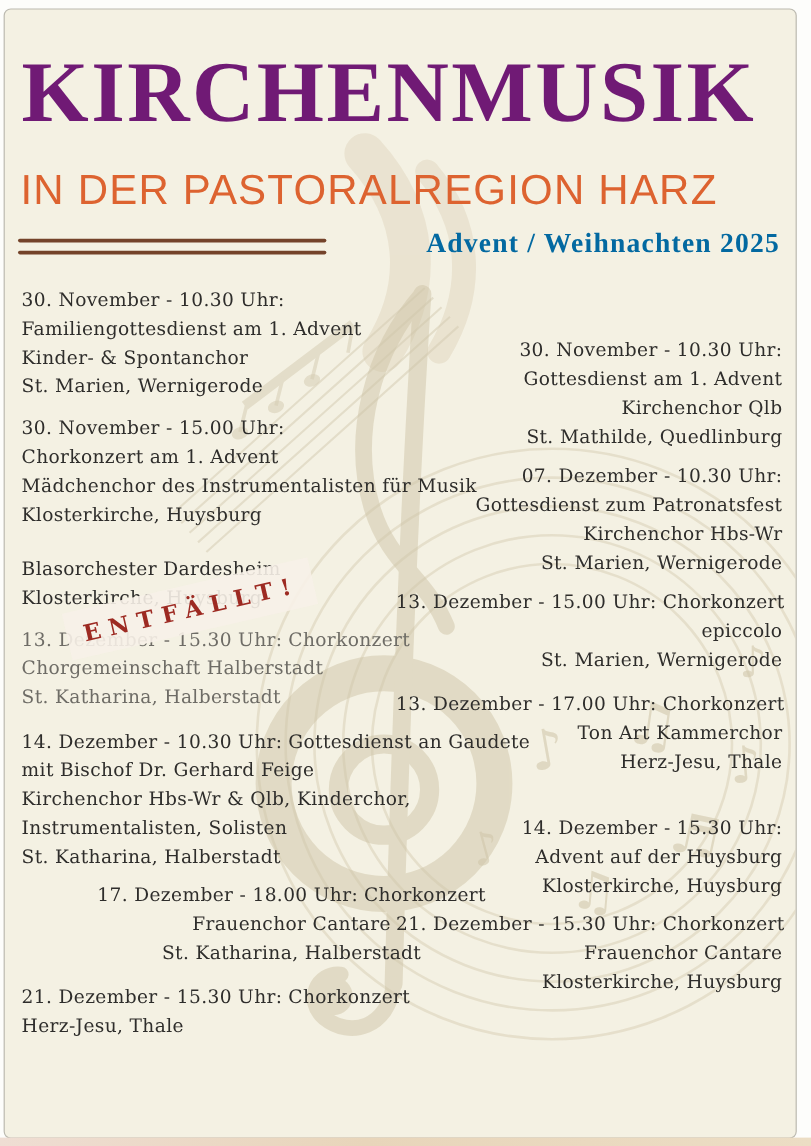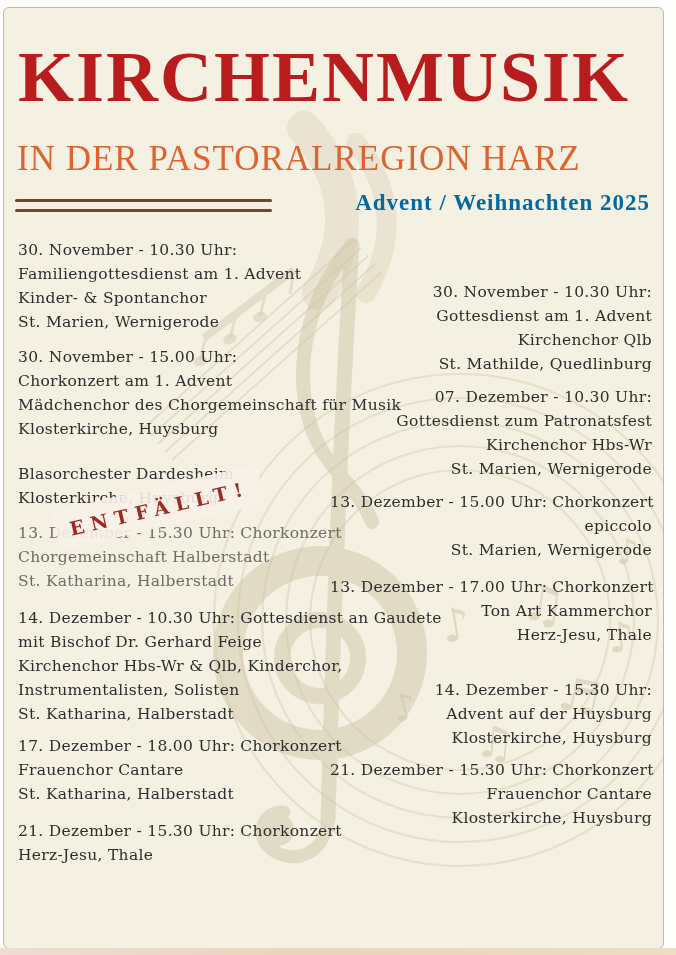--- a/index.html
+++ b/index.html
@@ -15,25 +15,25 @@
   .bottom-strip{
     position:absolute;left:0;top:948px;width:676px;height:7px;
     background:linear-gradient(90deg,#efddd3,#e8d5ba 45%,#ecddc4);
   }
   .watermark{position:absolute;left:0;top:0;width:659px;height:940px;z-index:0;pointer-events:none;}
 
   
   .title{
     position:absolute;left:14px;top:28px;z-index:2;margin:0;
     font-family:"Liberation Serif",serif;font-weight:700;font-size:72px;line-height:1.15;
-    letter-spacing:2px;color:#b91c1c;white-space:nowrap;
+    letter-spacing:2px;color:#701a75;white-space:nowrap;
   }
   .subtitle{
     position:absolute;left:13px;top:132px;z-index:2;margin:0;
-    font-family:Liberation Serif, serif;font-weight:400;font-size:35px;line-height:1.1;
+    font-family:Liberation Sans, sans-serif;font-weight:400;font-size:35px;line-height:1.1;
     letter-spacing:1px;color:#dd6330;white-space:nowrap;
   }
   .rules{position:absolute;left:11px;top:191px;width:257px;z-index:2;}
   .rules .rule{height:3px;background:#74432a;border-radius:2px;}
   .rules .rule + .rule{margin-top:7px;}
   .season{
     position:absolute;right:13px;top:182px;z-index:2;
     font-family:"Liberation Serif",serif;font-weight:700;font-size:23px;
     letter-spacing:1px;color:#0369a1;white-space:nowrap;
   }
@@ -44,21 +44,21 @@
   .col-right{left:326px;top:272px;width:322px;text-align:right;}
   .line{white-space:nowrap;}
   .bold{font-weight:400;}
   .inline-title{margin-left:0.32em;}
   .event{position:relative;}
   .col-left .event:nth-child(1){margin-bottom:11px;}
   .col-left .event:nth-child(2){margin-bottom:21px;}
   .col-left .event:nth-child(3){margin-bottom:11px;}
   .col-left .event:nth-child(4){margin-bottom:13px;}
   .col-left .event:nth-child(5){margin-bottom:8px;}
-  .col-left .event:nth-child(6){margin-bottom:13px;}
+  .col-left .event:nth-child(6){margin-bottom:13px;text-align:center;}
   .col-right .event:nth-child(1){margin-bottom:9px;}
   .col-right .event:nth-child(2){margin-bottom:9px;}
   .col-right .event:nth-child(3){margin-bottom:13px;}
   .col-right .event:nth-child(4){margin-bottom:31px;}
   .col-right .event:nth-child(5){margin-bottom:8px;}
 
   .cancelled .line, .cancelled .date{color:#6e6c66;}
   .stamp{
     position:absolute;left:38px;top:-10px;z-index:3;
     transform:rotate(-13deg);transform-origin:left center;
@@ -136,21 +136,21 @@
     <section class="col col-left" id="col-left">
         <div class="event">
           <div class="line date-line"><span class="date">30. November - 10.30 Uhr:</span></div>
           <div class="line bold">Familiengottesdienst am 1. Advent</div>
           <div class="line detail">Kinder- &amp; Spontanchor</div>
           <div class="line detail">St. Marien, Wernigerode</div>
         </div>
         <div class="event">
           <div class="line date-line"><span class="date">30. November - 15.00 Uhr:</span></div>
           <div class="line bold">Chorkonzert am 1. Advent</div>
-          <div class="line detail">Mädchenchor des Chorgemeinschaft für Musik</div>
+          <div class="line detail">Mädchenchor des Instrumentalisten für Musik</div>
           <div class="line detail">Klosterkirche, Huysburg</div>
         </div>
         <div class="event">
           <div class="line detail">Blasorchester Dardesheim</div>
           <div class="line detail">Klosterkirche, Huysburg</div>
         </div>
         <div class="event cancelled">
           <div class="line date-line"><span class="date">13. Dezember - 15.30 Uhr:</span><span class="bold inline-title">Chorkonzert</span></div>
           <div class="line detail">Chorgemeinschaft Halberstadt</div>
           <div class="line detail">St. Katharina, Halberstadt</div>

